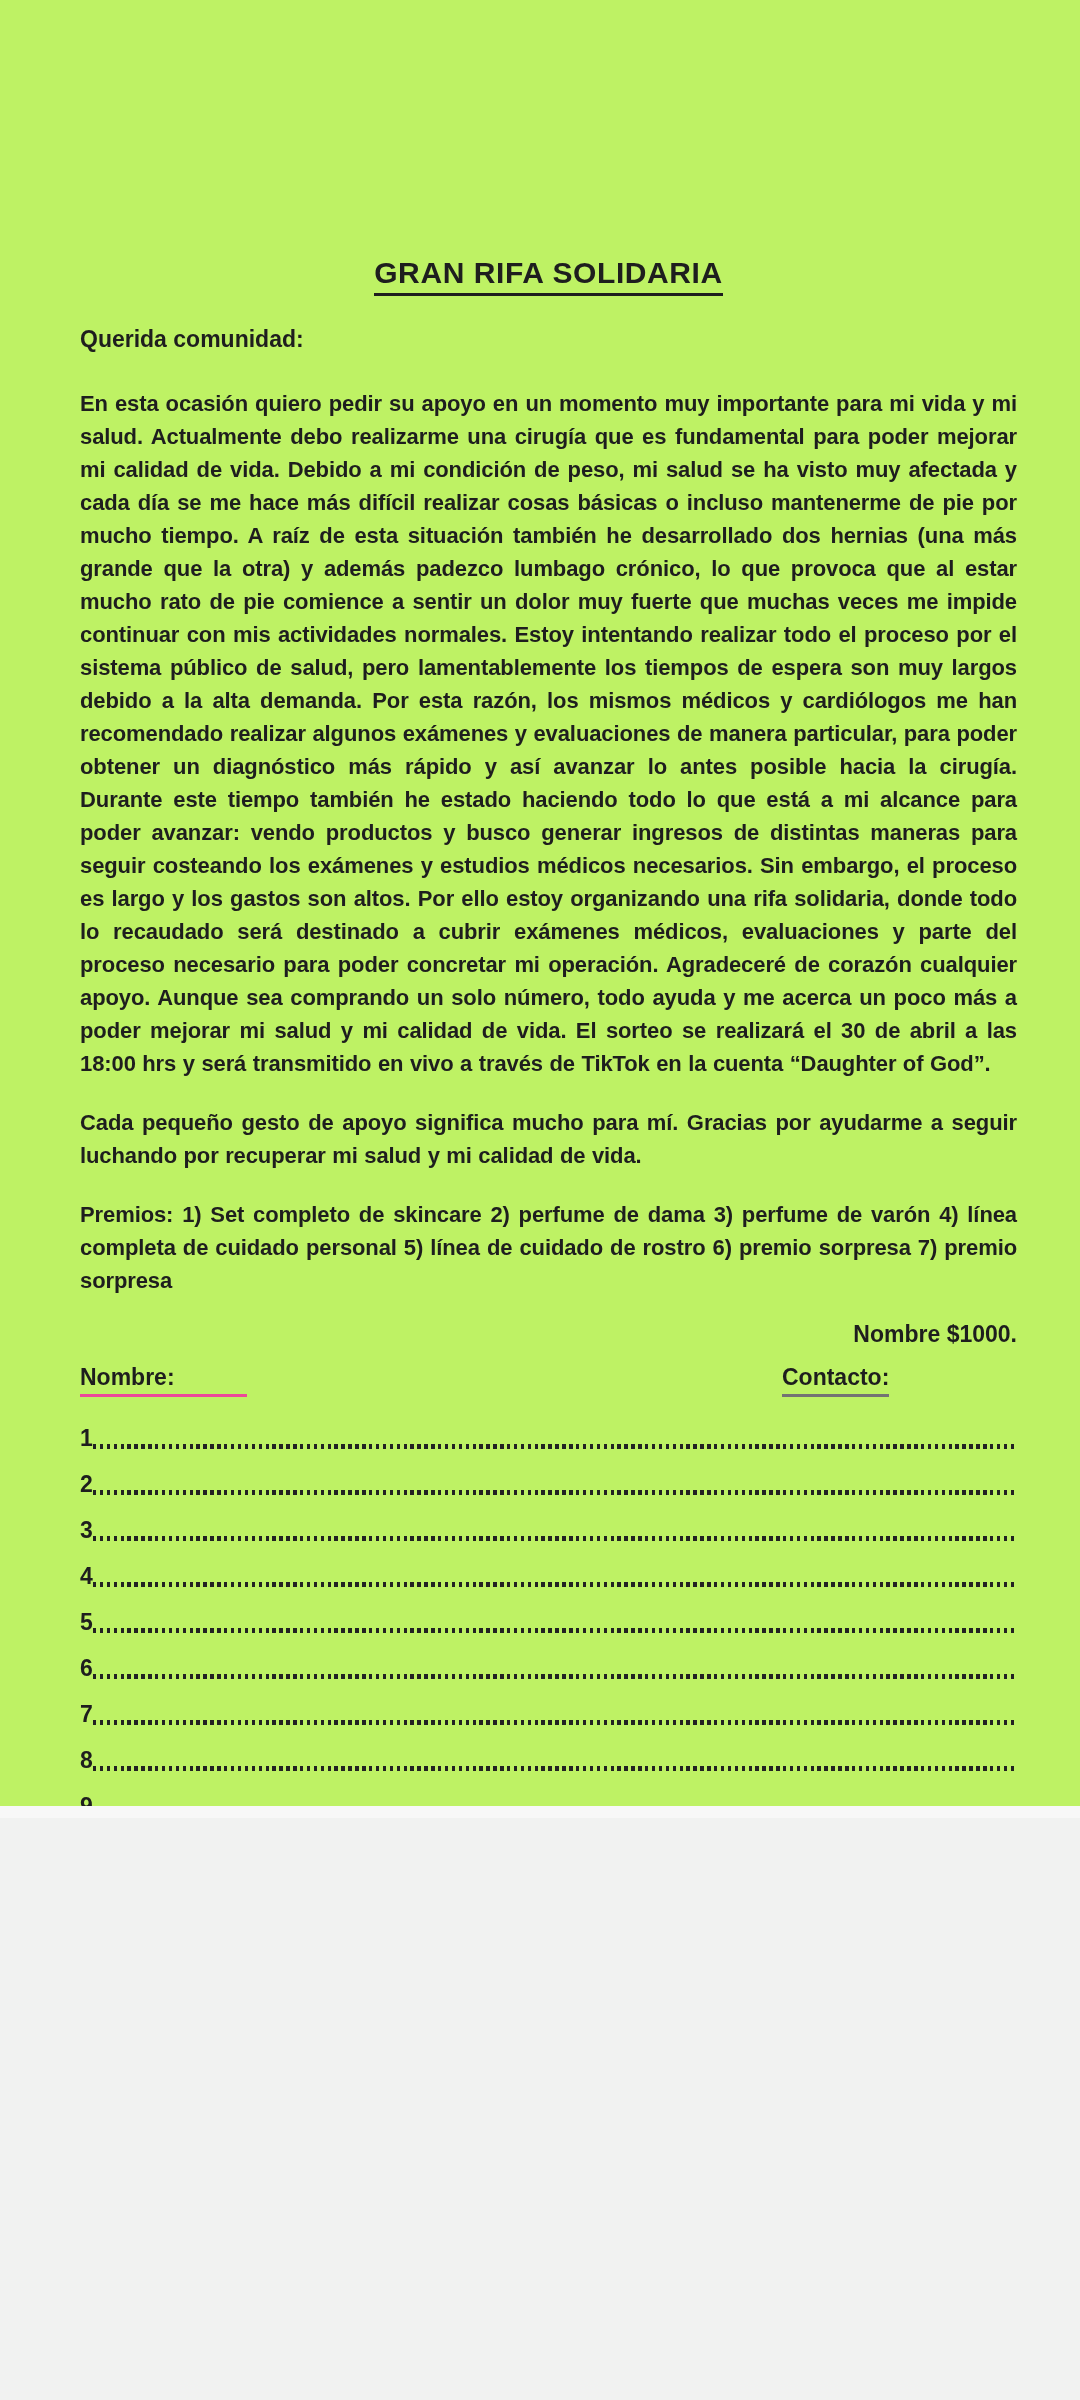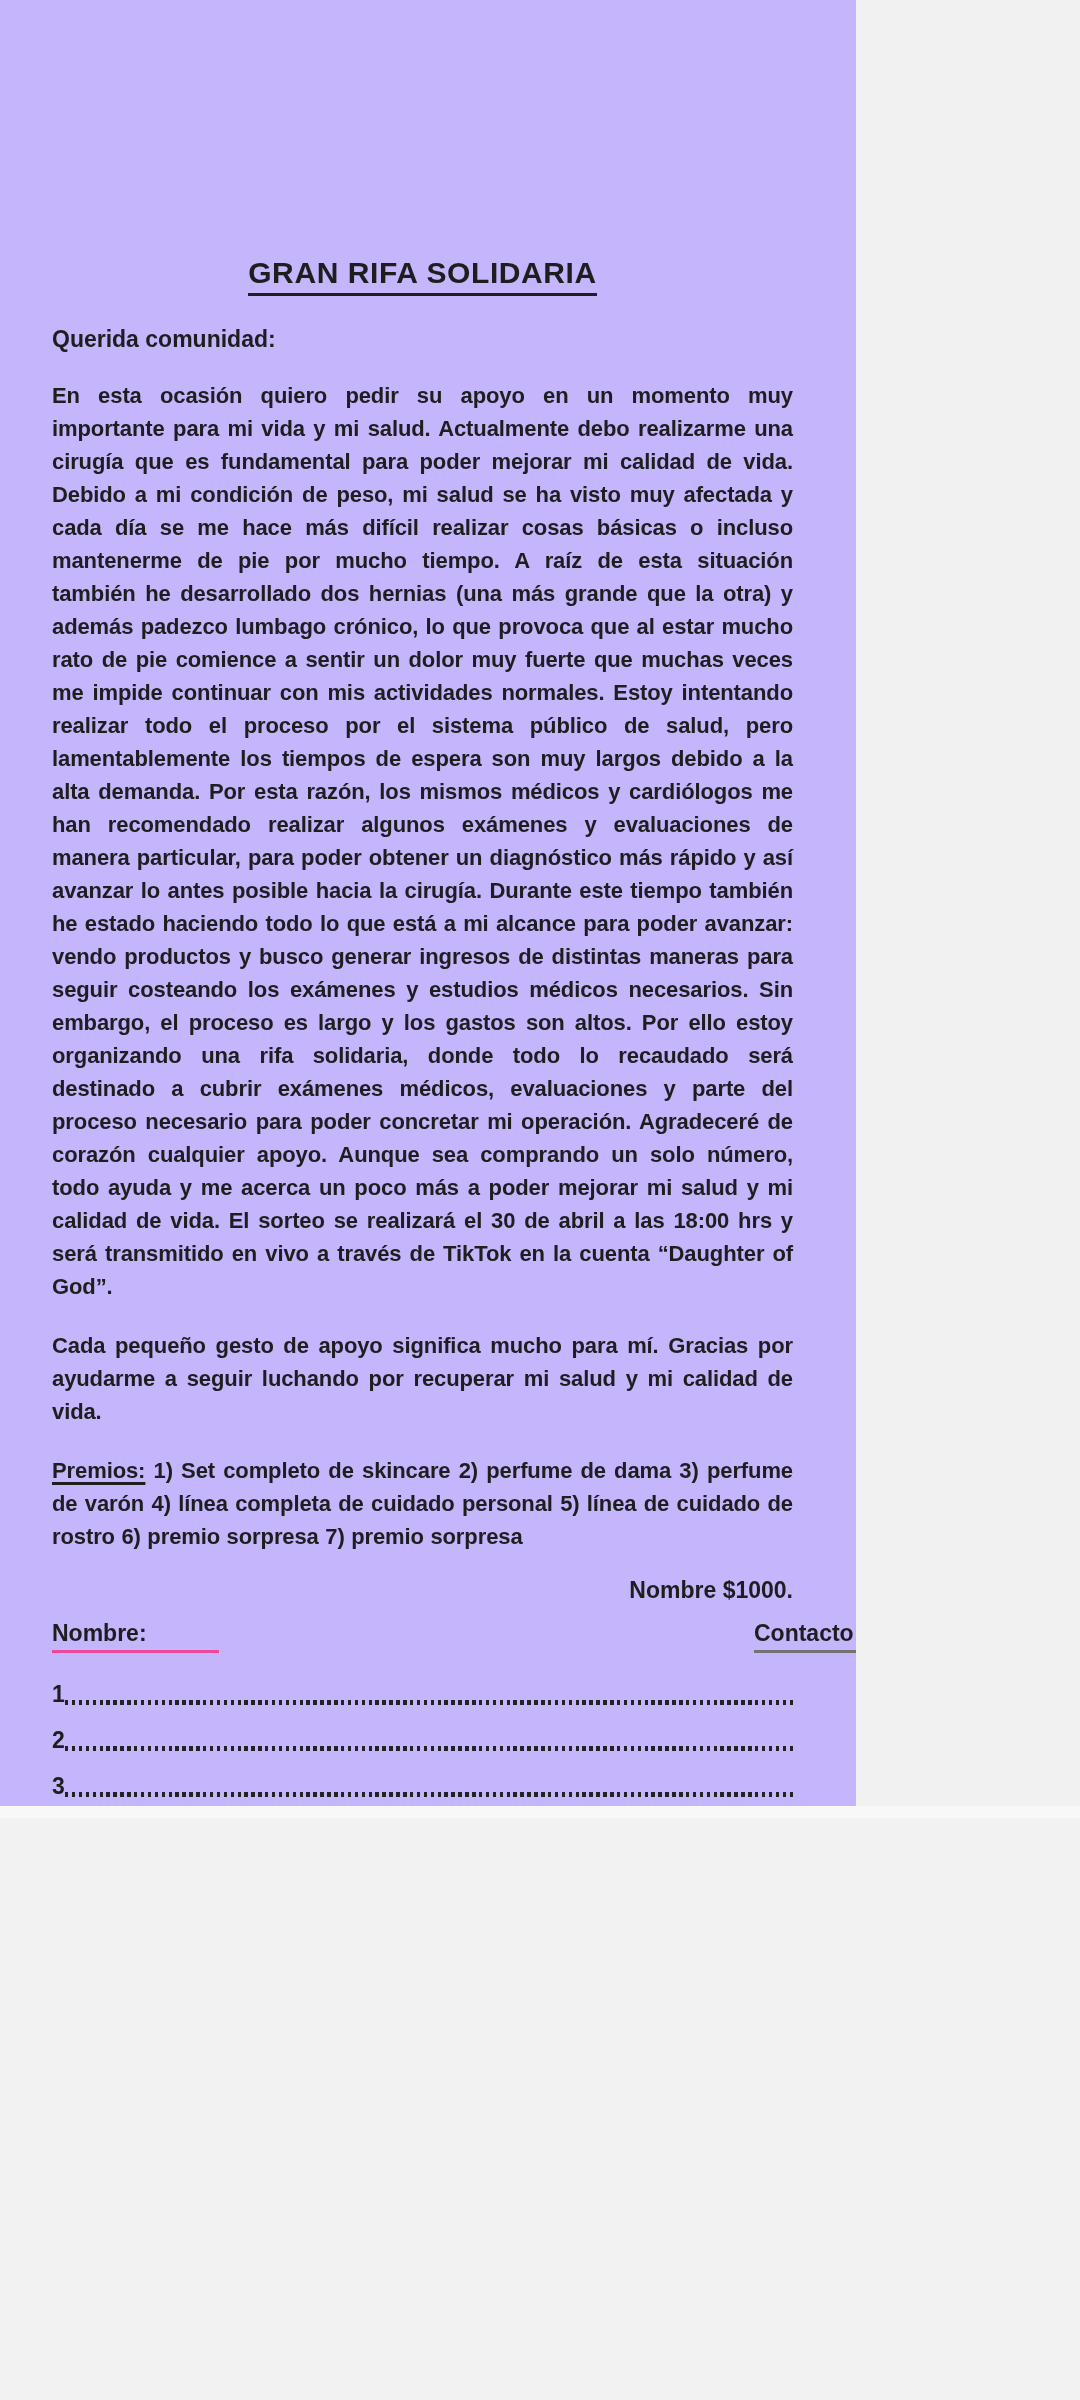--- a/index.html
+++ b/index.html
@@ -10,24 +10,24 @@
     width: 1080px;
     height: 2400px;
     background: #f0f1f0;
     overflow: hidden;
     font-family: "Liberation Sans", sans-serif;
     color: #1e1e1e;
     -webkit-font-smoothing: antialiased;
   }
   .sheet {
     box-sizing: border-box;
-    width: 856px;
+    width: 1080px;
     height: 1806px;
-    background: #c4b5fd;
-    padding: 256px 63px 0 52px;
+    background: #bef264;
+    padding: 256px 63px 0 80px;
     overflow: hidden;
   }
   .sheet-edge {
     width: 1080px;
     height: 12px;
     background: #f8f8f8;
   }
   .backdrop {
     width: 1080px;
     height: 582px;
@@ -41,38 +41,37 @@
     display: inline-block;
     font-size: 30px;
     font-weight: 700;
     letter-spacing: 0.6px;
     border-bottom: 3px solid #1e1e1e;
     padding-bottom: 3px;
   }
   .salutation {
     font-size: 23px;
     font-weight: 700;
-    margin-bottom: 26px;
+    margin-bottom: 34px;
   }
   .para {
     font-size: 22px;
     font-weight: 700;
     line-height: 33px;
     text-align: justify;
     letter-spacing: -0.1px;
     word-spacing: 0.5px;
   }
   .para-2 {
     margin-top: 26px;
   }
   .prizes {
     margin-top: 26px;
   }
   .prizes-label {
-    text-decoration: underline;
     text-decoration-thickness: 3px;
     text-underline-offset: 4px;
     margin-top: 16px;
   }
   .value-note {
     margin-top: 24px;
     text-align: right;
     font-size: 23px;
     font-weight: 700;
   }

